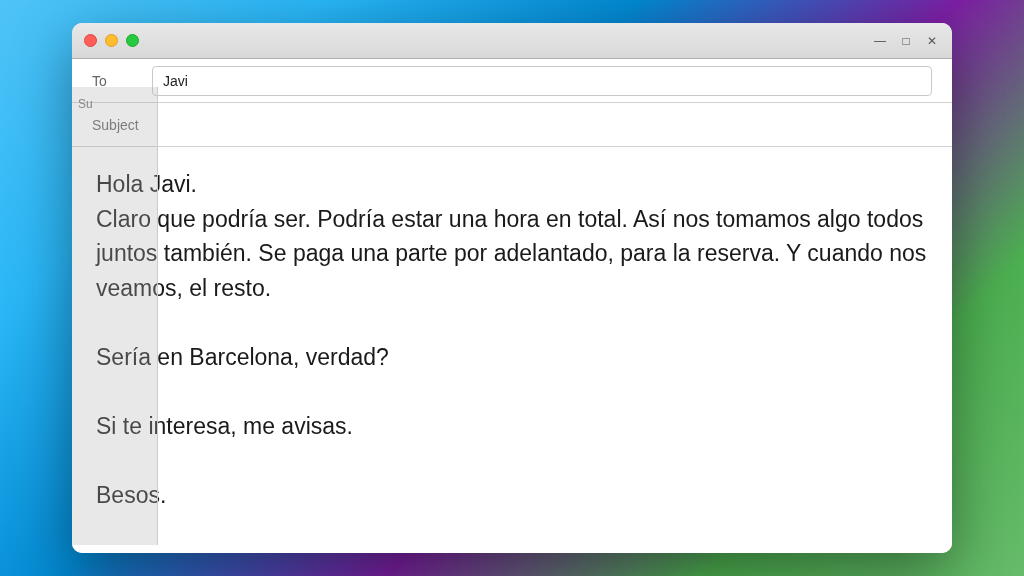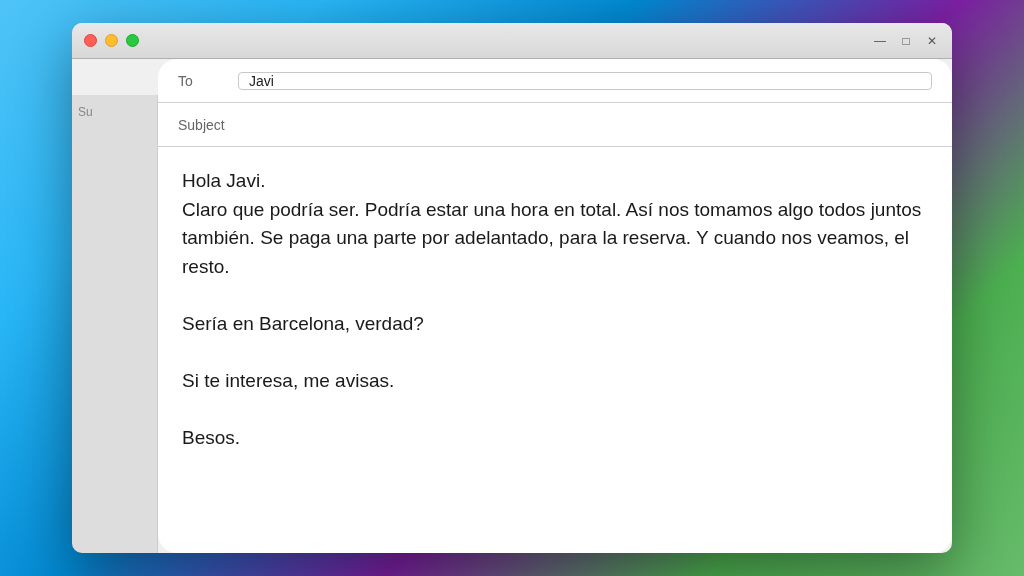--- a/index.html
+++ b/index.html
@@ -107,38 +107,38 @@
 
     .field-input {
       flex: 1;
       border: 1px solid #c8c8c8;
       border-radius: 4px;
       padding: 6px 10px;
       font-size: 14px;
       color: #222;
       outline: none;
       background: white;
-      height: 18px;
+      height: 30px;
     }
 
     .body-area {
       flex: 1;
       padding: 20px 24px;
-      font-size: 19px;
+      font-size: 23px;
       color: #1a1a1a;
       line-height: 1.5;
       overflow-y: auto;
       white-space: pre-wrap;
       cursor: text;
     }
 
     .sidebar-hint {
       position: absolute;
       left: 0;
-      top: 36px;
+      top: 28px;
       width: 86px;
       height: calc(100% - 36px);
       background: rgba(180,180,180,0.3);
       border-right: 1px solid #ccc;
       display: flex;
       align-items: flex-start;
       padding-top: 10px;
       padding-left: 6px;
     }
 
@@ -163,21 +163,21 @@
       <div class="window-control-btn">✕</div>
     </div>
   </div>
 
   <div style="display:flex; flex:1; overflow:hidden; position:relative;">
 
     <div class="sidebar-hint">
       <span class="sidebar-text">Su</span>
     </div>
 
-    <div class="compose-area" style="margin-left: 86px; border-radius: 19px;">
+    <div class="compose-area" style="">
 
       <div class="field-row">
         <span class="field-label">To</span>
         <input type="text" class="field-input" value="Javi" style="">
       </div>
 
       <div class="field-row">
         <span class="field-label">Subject</span>
       </div>
 

